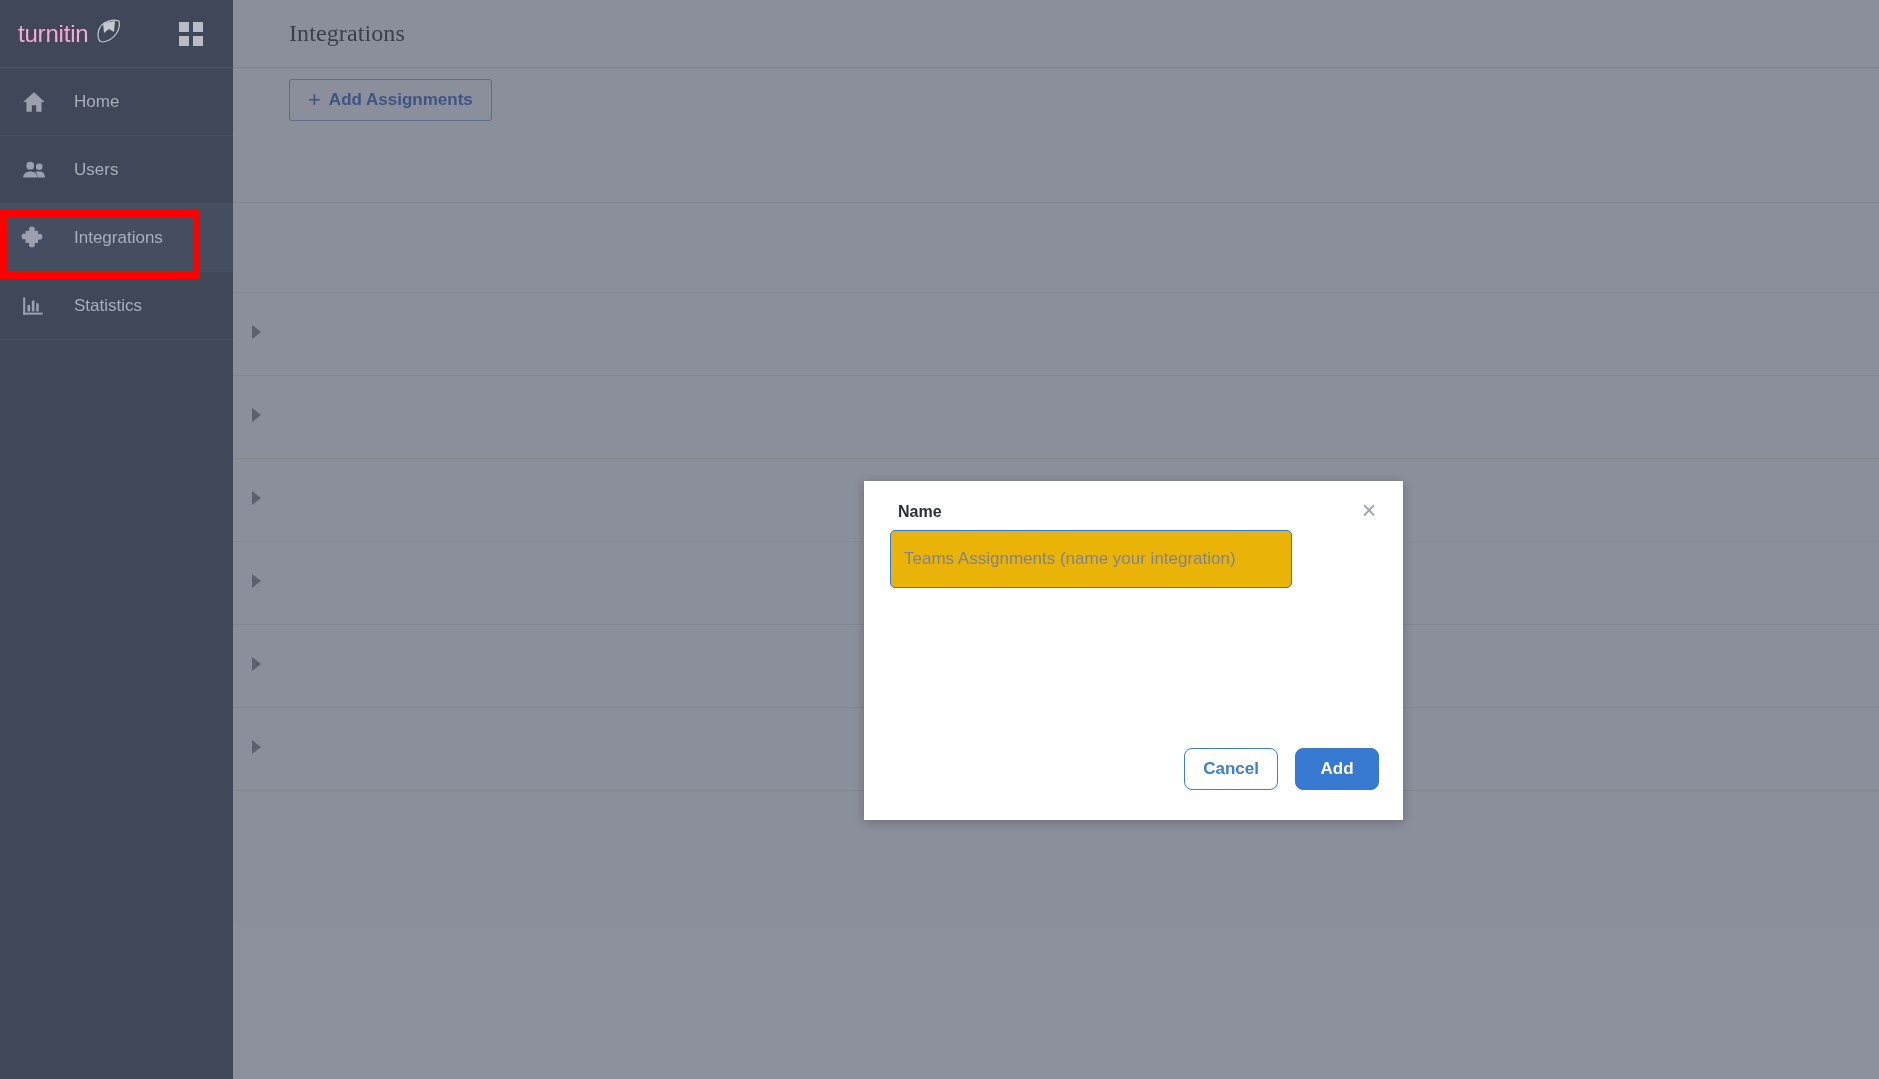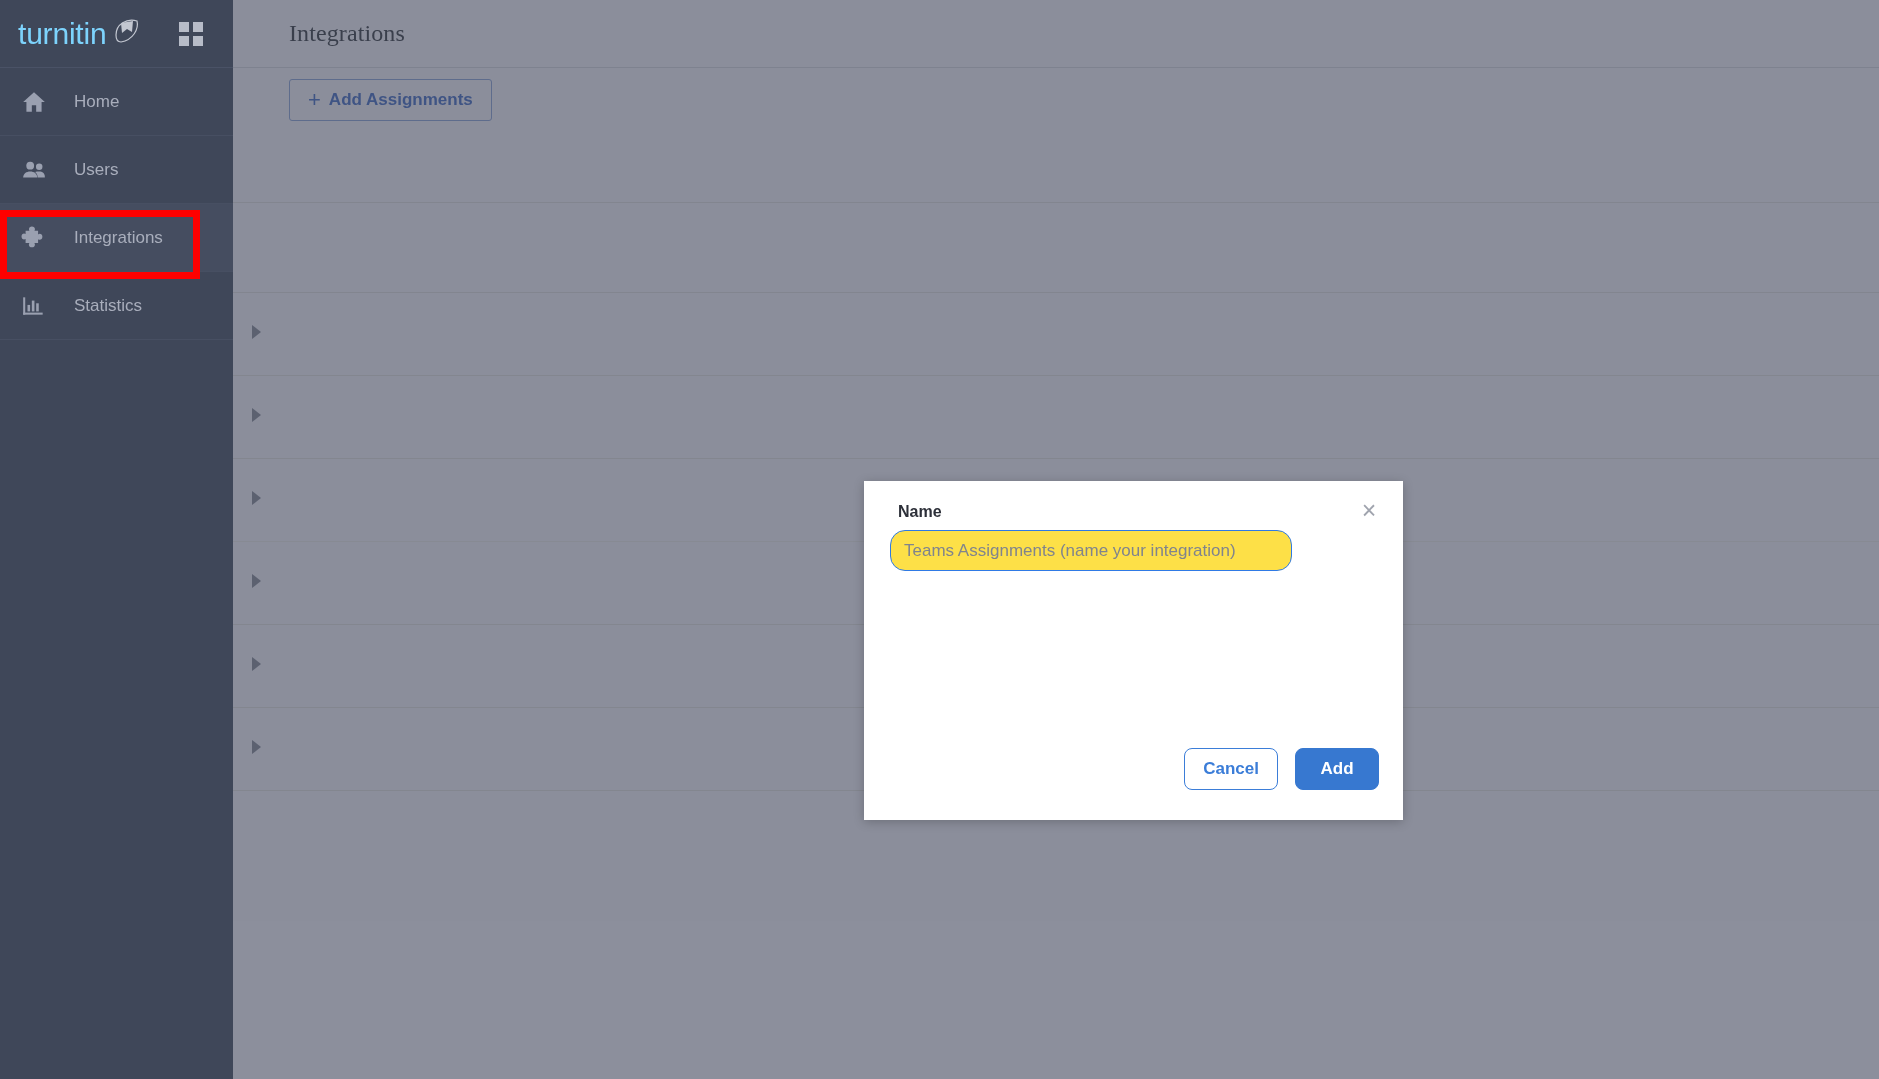--- a/index.html
+++ b/index.html
@@ -28,23 +28,23 @@
   }
   .sidebar-brand {
     position: relative;
     height: 68px;
     display: flex;
     align-items: center;
     padding: 0 20px 0 18px;
     border-bottom: 1px solid #4a5266;
   }
   .brand-wordmark {
-    font-size: 30px;
+    font-size: 24px;
     letter-spacing: -0.2px;
-    color: #7dd3fc;
+    color: #f9a8d4;
     font-weight: 400;
     white-space: nowrap;
   }
   .brand-swoosh { margin-left: 1px; display: block; }
   .grid-icon-btn {
     position: absolute;
     right: 30px;
     top: 22px;
     width: 24px; height: 24px;
     display: grid;
@@ -183,29 +183,29 @@
     font-size: 16px;
     font-weight: bold;
     color: #2d3039;
     padding: 22px 0 0 26px;
     margin-left: 8px;
   }
   .name-input {
     display: block;
     margin: 9px 0 0 26px;
     width: 402px;
-    height: 41px;
+    height: 58px;
     border: 1px solid #2f7ae5;
-    border-radius: 15px;
+    border-radius: 5px;
     padding: 0 13px;
     font-size: 17px;
     color: #5b6069;
     font-family: "Liberation Sans", sans-serif;
     outline: none;
-    background: #fde047;
+    background: #eab308;
   }
   .name-input::placeholder { color: #80848d; opacity: 1; }
   .modal-actions {
     position: absolute;
     right: 24px;
     bottom: 30px;
     display: flex;
     gap: 17px;
   }
   .btn {

